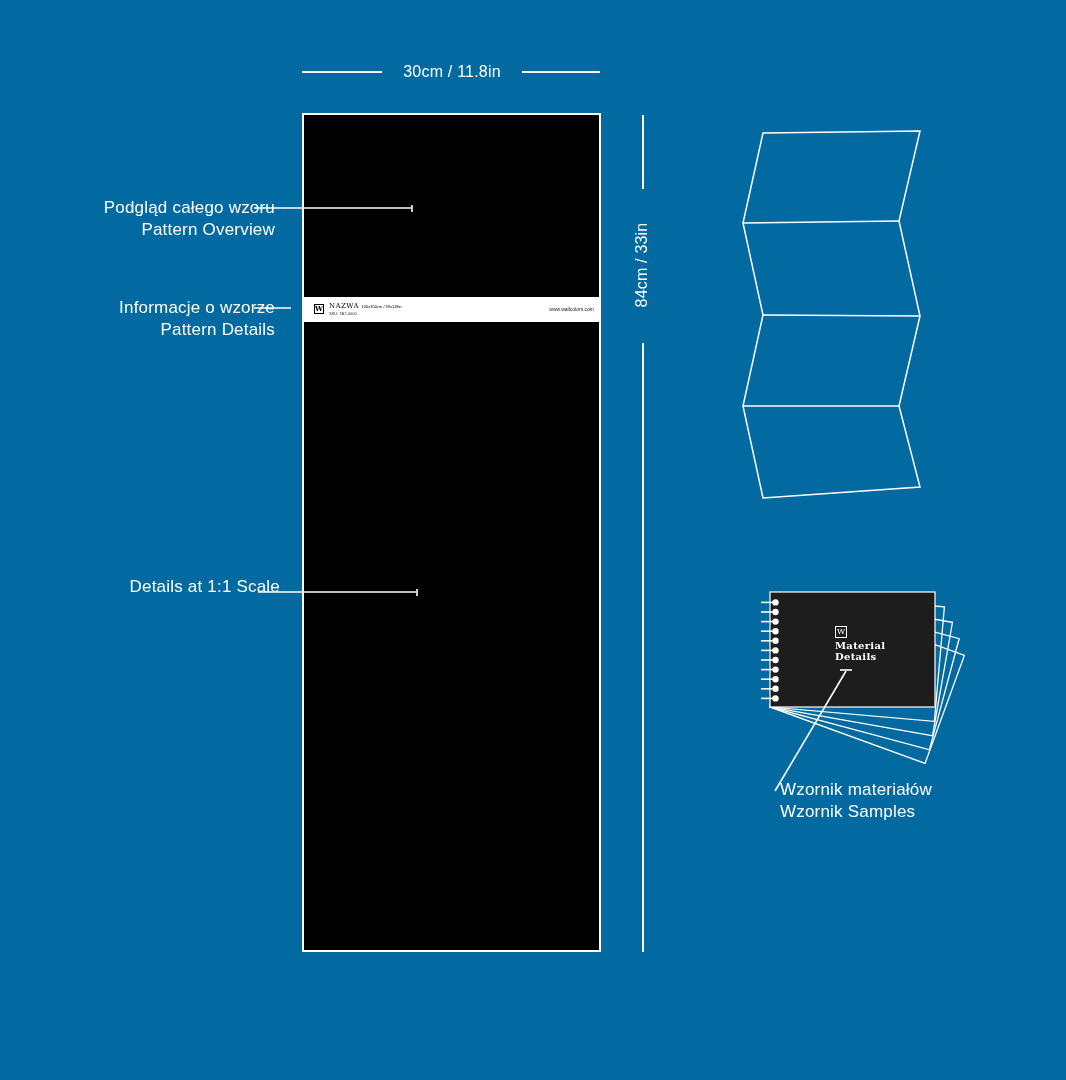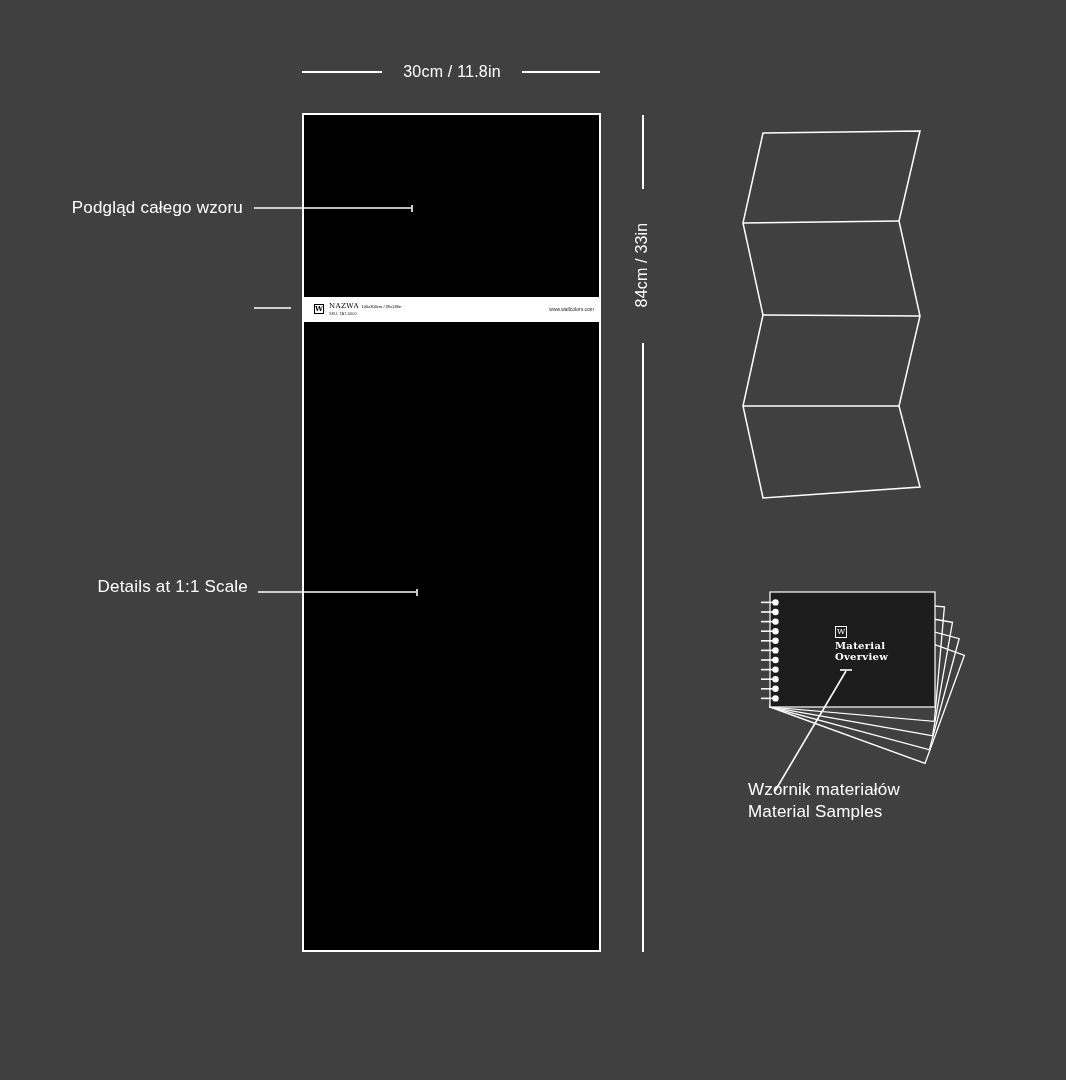--- a/index.html
+++ b/index.html
@@ -1,28 +1,28 @@
 <!DOCTYPE html>
 <html><head>
 <meta charset="utf-8">
 <style>
   html,body{margin:0;padding:0;background:#000;}
   .canvas{
-    position:relative;width:1066px;height:1080px;background:#404040;
+    position:relative;width:1066px;height:1080px;background:#0369a1;
     font-family:"Liberation Sans",sans-serif;color:#fff;overflow:hidden;
   }
   svg.layer{position:absolute;left:0;top:0;}
   .dim-label{
     position:absolute;font-size:16px;font-weight:500;letter-spacing:.2px;
     text-align:center;white-space:nowrap;
   }
   .dim-label.vertical{transform:rotate(-90deg);transform-origin:center;}
   .anno{
     position:absolute;font-size:17px;line-height:22px;font-weight:500;
-    letter-spacing:.2px;white-space:nowrap;
+    letter-spacing:.2px;white-space:nowrap;margin-left:32px;
   }
   .anno.right{text-align:right;}
   .main-sheet{
     position:absolute;left:302px;top:113px;width:299px;height:839px;
     border:2px solid #fff;box-sizing:border-box;background:#000;
   }
   .info-strip{
     position:absolute;left:302px;top:297px;width:299px;height:25px;
     background:#fff;color:#000;
   }
@@ -126,38 +126,43 @@
       <line x1="846" y1="671" x2="775" y2="791"></line>
     </g>
   </svg>
 
   <div class="dim-label" style="left:382px;top:63px;width:140px;">30cm / 11.8in</div>
 
   <div class="dim-label vertical" style="left:573px;top:255px;width:140px;height:20px;">84cm / 33in</div>
 
   <div class="anno right" style="left:0;top:197px;width:243px;">
     <div>Podgląd całego wzoru</div>
+    <div>Pattern Overview</div>
   </div>
 
+  <div class="anno right" style="left:0;top:297px;width:243px;">
+    <div>Informacje o wzorze</div>
+    <div>Pattern Details</div>
+  </div>
 
   <div class="anno right" style="left:0;top:576px;width:248px;">
     <div>Details at 1:1 Scale</div>
   </div>
 
   <div class="info-strip">
     <div class="strip-logo">W</div>
     <div class="strip-name"><span>NAZWA</span>&nbsp;<span class="strip-size">100x300cm / 39x118in</span></div>
     <div class="strip-sku">SKU: TA7-0000</div>
     <div class="strip-site">www.wallcolors.com</div>
   </div>
 
   <div class="book-logo">W</div>
   <div class="book-title">
     <div>Material</div>
-    <div>Overview</div>
+    <div>Details</div>
   </div>
 
   <div class="anno" style="left:748px;top:779px;">
     <div>Wzornik materiałów</div>
-    <div>Material Samples</div>
+    <div>Wzornik Samples</div>
   </div>
 
 </div>
 
 </body></html>

